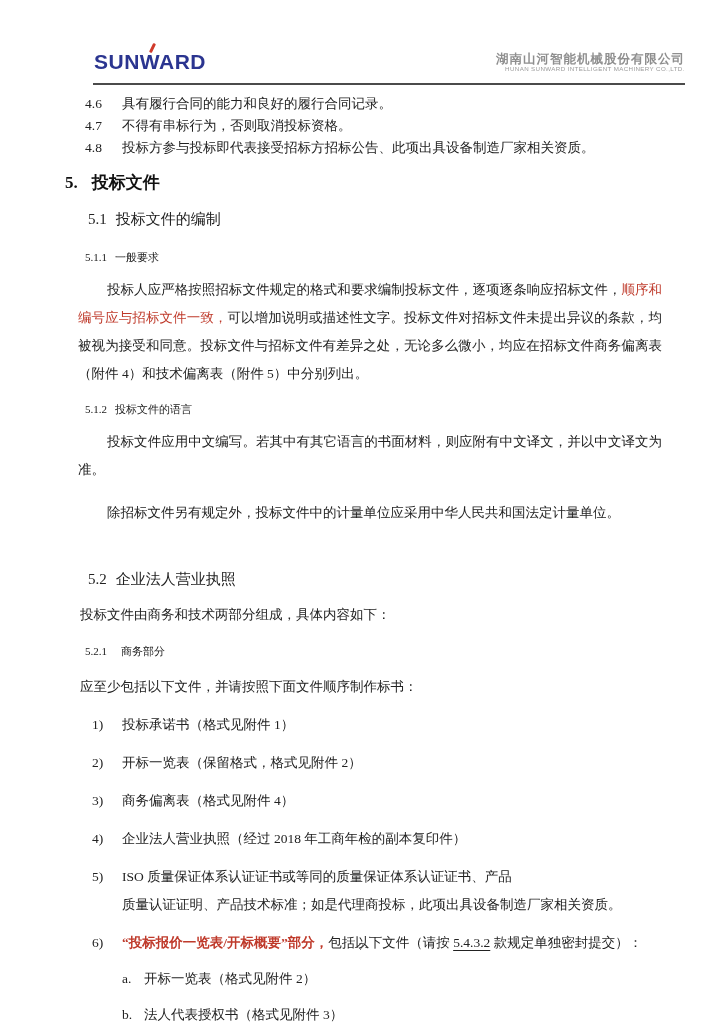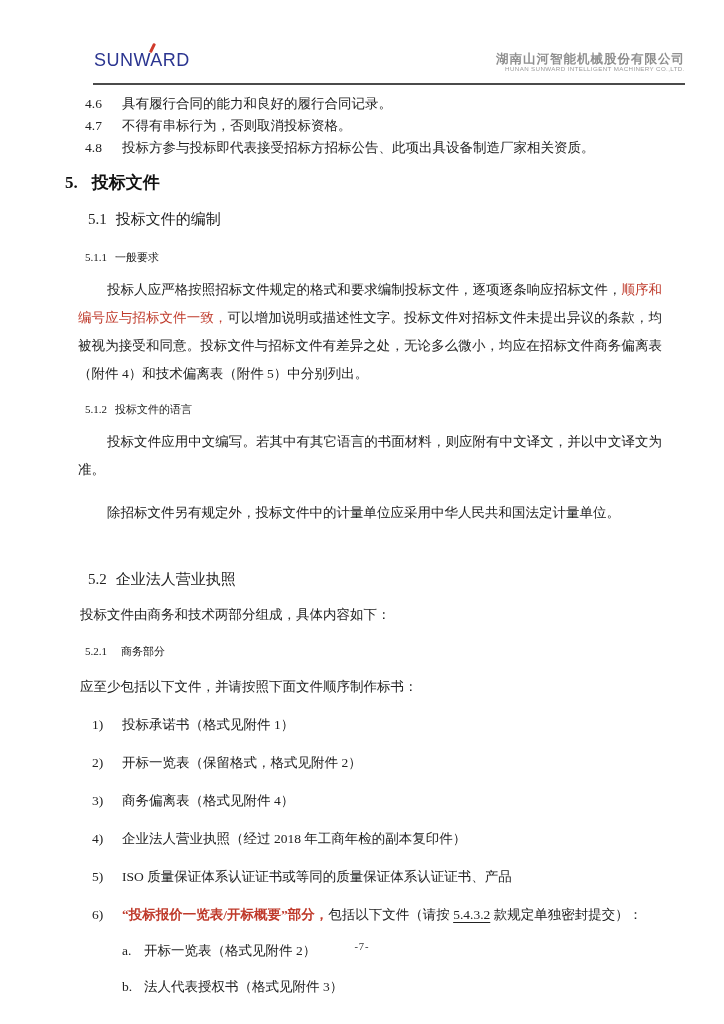--- a/index.html
+++ b/index.html
@@ -10,22 +10,22 @@
     color: #222222;
     position: relative;
     overflow: hidden;
   }
 
   
   .header { position: relative; height: 86px; }
   .logo {
     position: absolute; left: 94px; top: 50px;
     font-family: "Liberation Sans", sans-serif;
-    font-weight: normal; font-style: normal;
-    font-size: 18px; letter-spacing: 0.5px;
+    font-weight: bold; font-style: normal;
+    font-size: 21px; letter-spacing: 0.5px;
     color: #2b3590;
   }
   .logo-accent {
     position: absolute; left: 57px; top: -7px;
     width: 3px; height: 10px;
     background: #d03a2b;
     transform: rotate(26deg);
     border-radius: 1px;
   }
   .company {
@@ -180,20 +180,21 @@
       <span class="li-text">商务偏离表（格式见附件 4）</span>
     </div>
     <div class="num-li">
       <span class="li-num">4)</span>
       <span class="li-text">企业法人营业执照（经过 2018 年工商年检的副本复印件）</span>
     </div>
     <div class="num-li">
       <span class="li-num">5)</span>
       <span class="li-text">
         <div>ISO 质量保证体系认证证书或等同的质量保证体系认证证书、产品</div>
+        <div class="li-line2">质量认证证明、产品技术标准；如是代理商投标，此项出具设备制造厂家相关资质。</div>
       </span>
     </div>
     <div class="num-li">
       <span class="li-num">6)</span>
       <span class="li-text"><span class="red-bold">“投标报价一览表/开标概要”部分，</span><span>包括以下文件（请按 </span><span class="ref-underline">5.4.3.2</span><span> 款规定单独密封提交）：</span></span>
     </div>
   </div>
 
   <div class="sub-list">
     <div class="sub-li">

